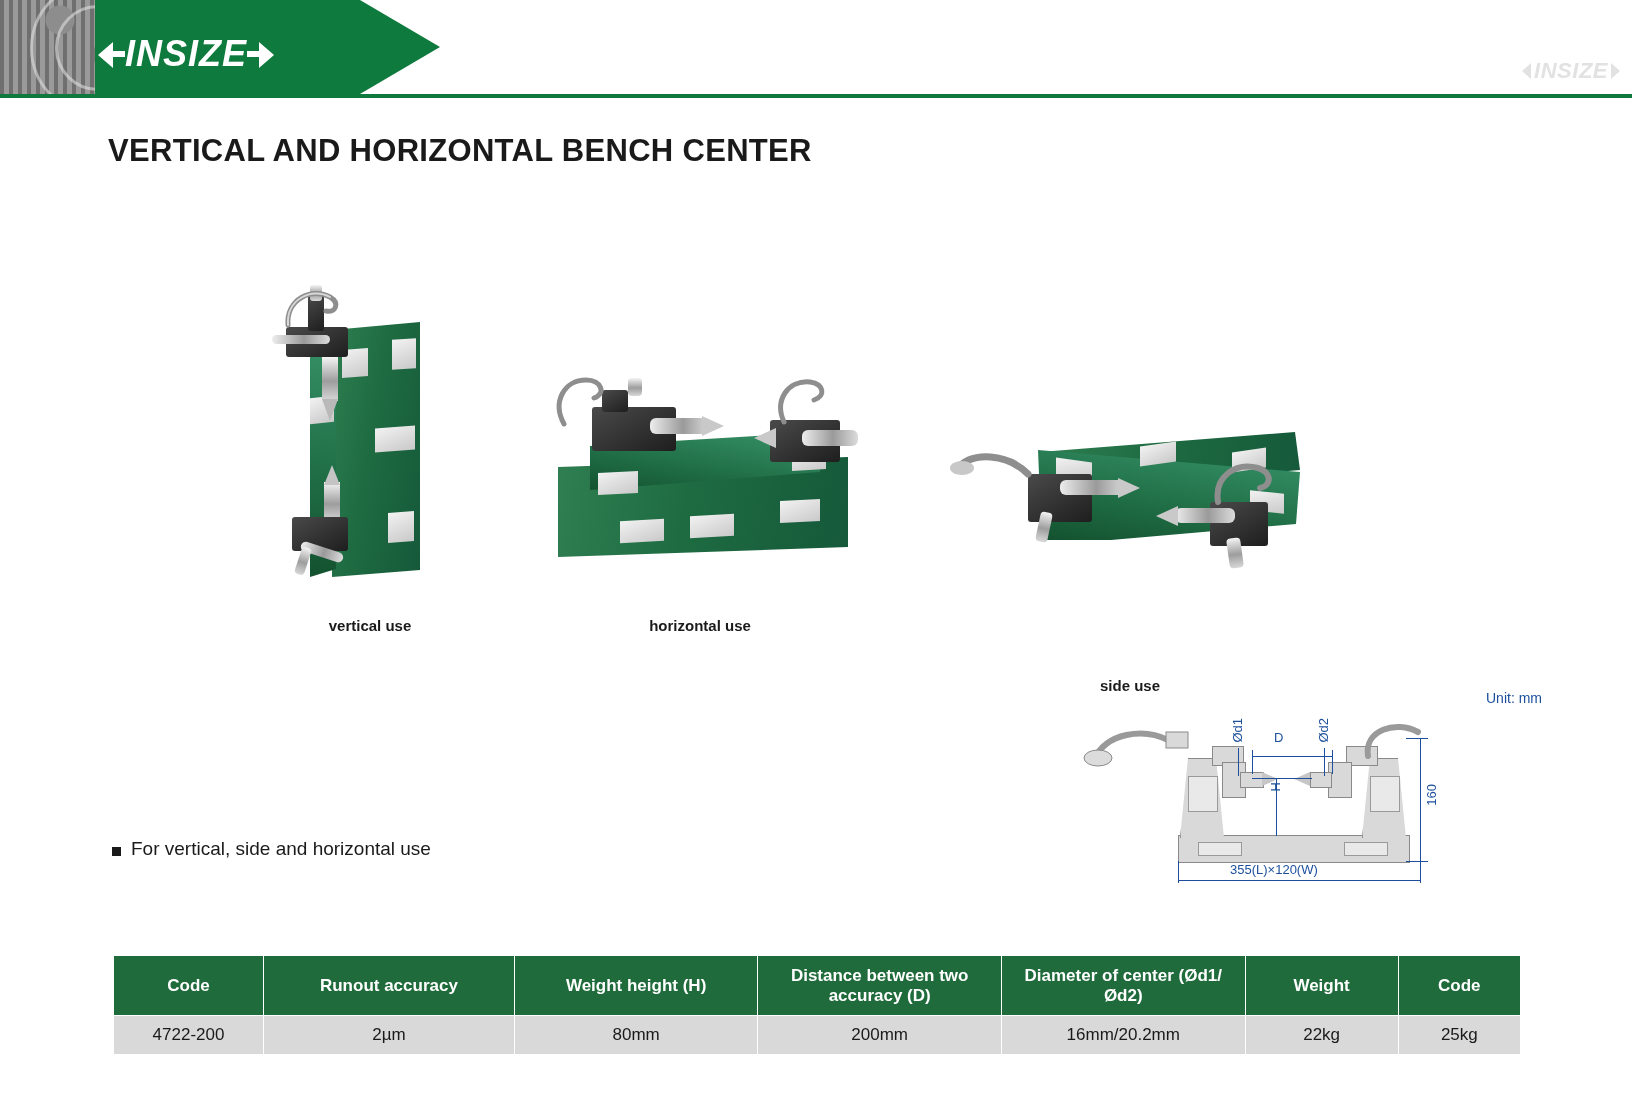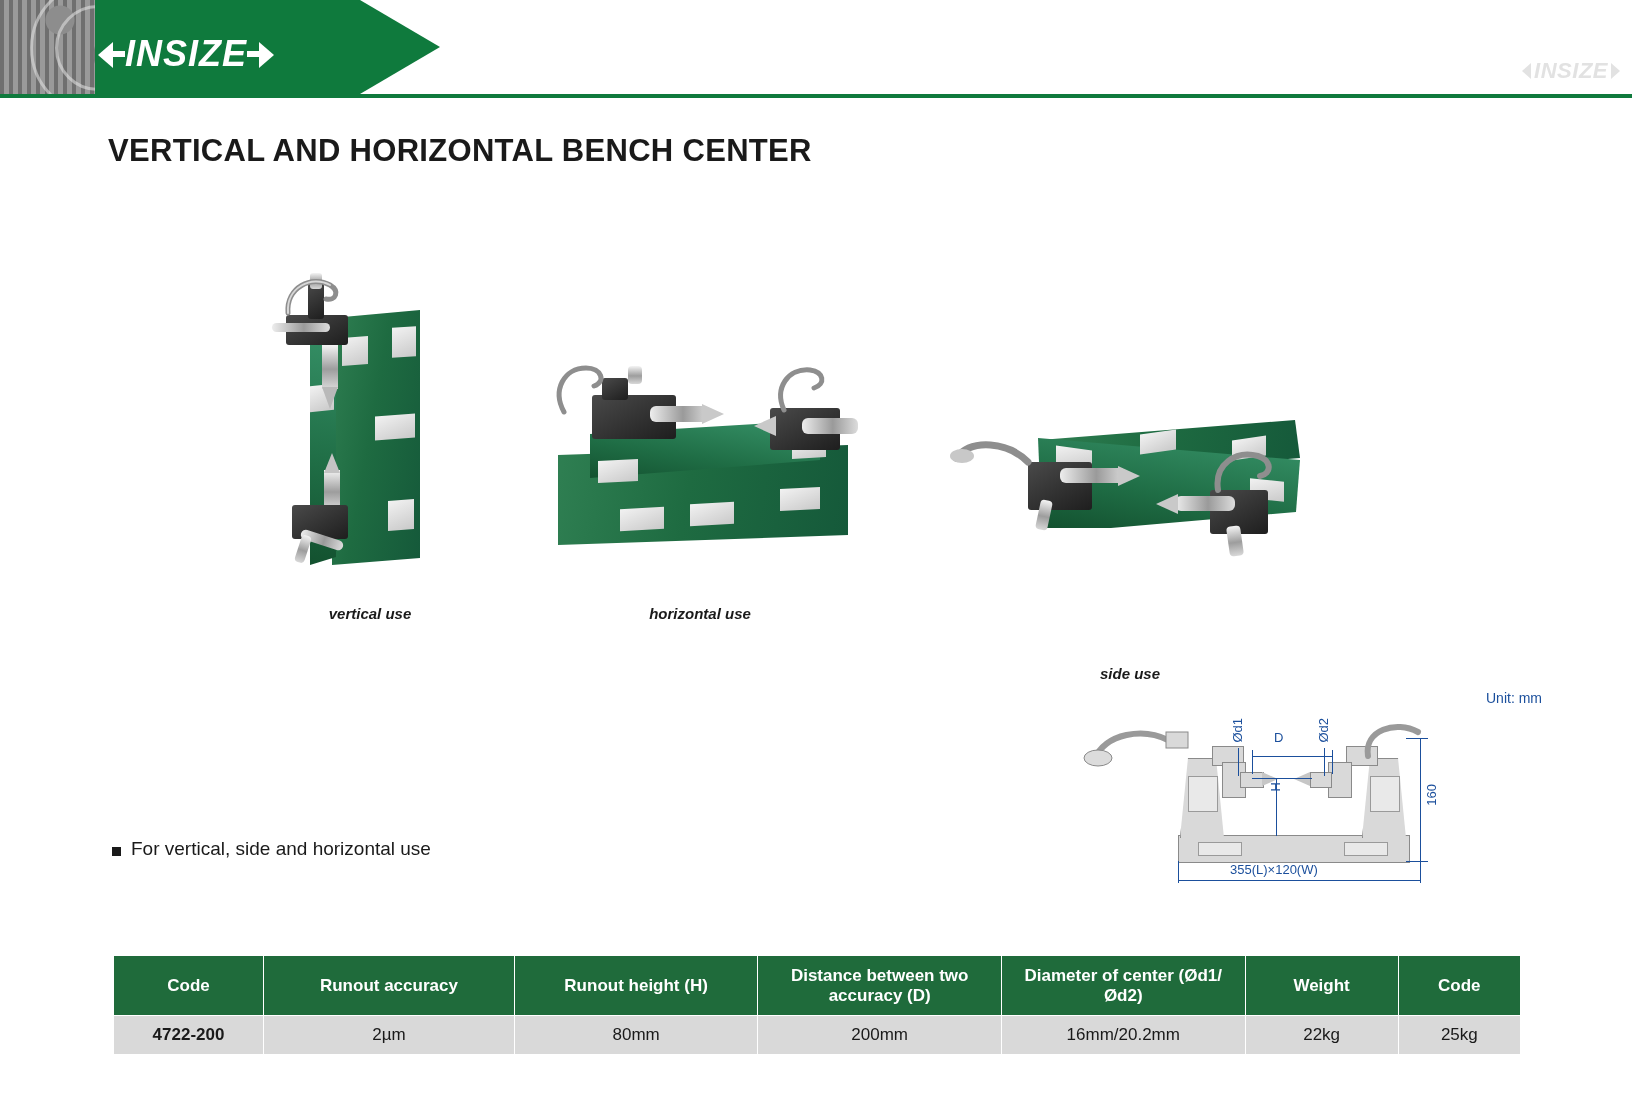--- a/index.html
+++ b/index.html
@@ -72,21 +72,21 @@
     color:#f2f2f2;font-size:34px;font-weight:bold;overflow:hidden;white-space:nowrap;
   }
 
   
   .page-title{
     position:absolute;left:108px;top:133px;
     font-size:31px;font-weight:bold;color:#1a1a1a;letter-spacing:.3px;text-align:right;
   }
 
   
-  .product-row{position:absolute;left:0;top:240px;width:1372px;height:400px;font-style:italic;}
+  .product-row{position:absolute;left:0;top:252px;width:1372px;height:400px;}
   .prod{position:absolute;}
   .caption{
     position:absolute;text-align:center;font-size:15px;font-weight:bold;color:#1a1a1a;
   }
 
   
   .body-green{position:absolute;background:linear-gradient(100deg,#2f7f52 0%,#1e6b41 45%,#15593a 100%);}
   .body-green2{position:absolute;background:linear-gradient(190deg,#38946a 0%,#1f6d45 60%,#13512f 100%);}
   .pad{position:absolute;background:linear-gradient(160deg,#f2f2f2,#c9c9c9);}
   .dark{position:absolute;background:linear-gradient(150deg,#4a4a4a,#1e1e1e);}
@@ -115,21 +115,21 @@
     border-collapse:collapse;
   }
   .spec-table th{
     background:#1f6b3b;color:#ffffff;font-size:17px;font-weight:bold;
     padding:10px 4px;border:1px solid #ffffff;line-height:1.15;
   }
   .spec-table td{
     background:#d9d9d9;color:#1a1a1a;font-size:17px;text-align:center;
     padding:9px 4px;border:1px solid #ffffff;
   }
-  .spec-table td.code{font-weight:bold;}
+  .spec-table td.code{font-weight:normal;}
 </style>
 </head>
 <body>
 
 <div class="header">
   <div class="header-photo">
     <div class="ring" style="left:30px;top:-20px;width:130px;height:130px;"></div>
     <div class="ring" style="left:55px;top:5px;width:80px;height:80px;"></div>
     <div class="ring" style="left:185px;top:-30px;width:150px;height:150px;"></div>
     <div class="ring" style="left:215px;top:0px;width:90px;height:90px;"></div>
@@ -314,21 +314,21 @@
   <div class="dimline" style="left:98px;top:171px;width:1px;height:22px;"></div>
   <div class="dimline" style="left:340px;top:171px;width:1px;height:22px;"></div>
   <div class="dimtxt" style="left:150px;top:172px;">355(L)×120(W)</div>
 </div>
 
 <table class="spec-table">
   <thead>
     <tr>
       <th style="width:137px;">Code</th>
       <th style="width:235px;">Runout accuracy</th>
-      <th style="width:228px;">Runout height (H)</th>
+      <th style="width:228px;">Weight height (H)</th>
       <th style="width:228px;">Distance between two accuracy (D)</th>
       <th style="width:228px;">Diameter of center (Ød1/Ød2)</th>
       <th style="width:140px;">Weight</th>
       <th style="width:110px;">Code</th>
     </tr>
   </thead>
   <tbody>
     <tr>
       <td class="code">4722-200</td>
       <td>2µm</td>

